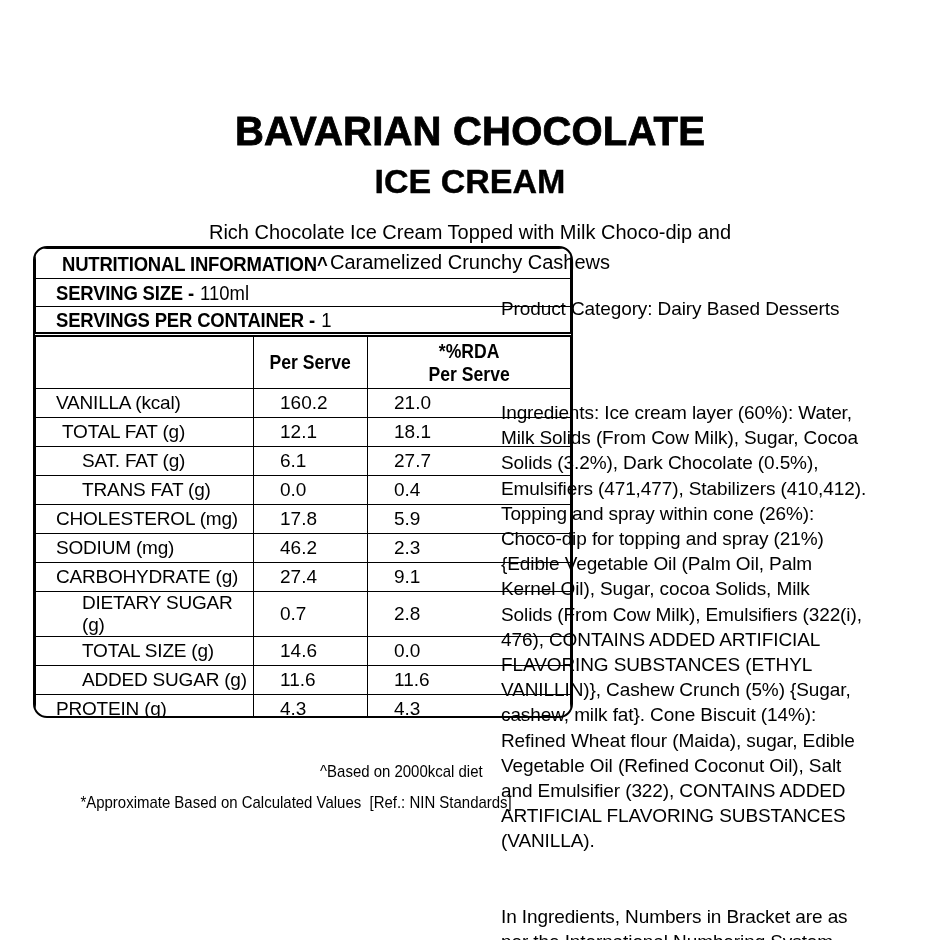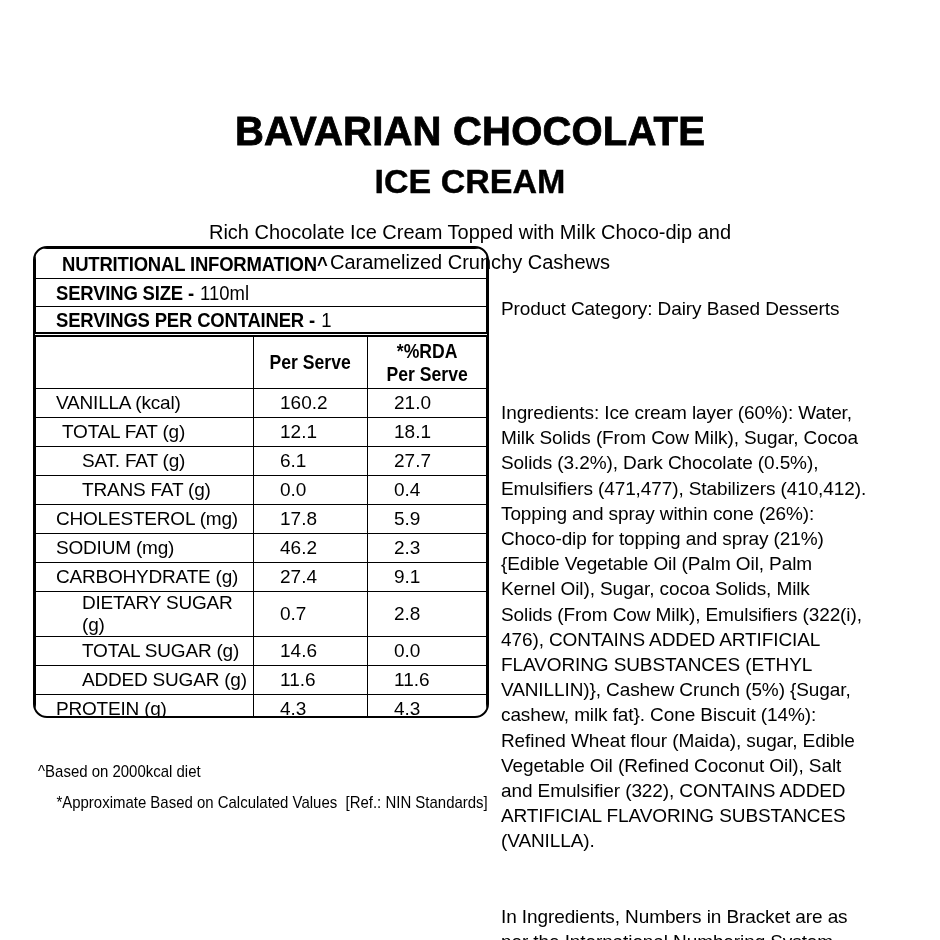--- a/index.html
+++ b/index.html
@@ -13,21 +13,21 @@
   .topblock { position:absolute; top:64px; left:0; width:940px; text-align:center;margin-top:47px; }
   .title {
     font-size:40px; font-weight:bold; line-height:1; margin:0;
     letter-spacing:0.2px; -webkit-text-stroke:0.8px #000;
   }
   .subtitle { font-size:34px; font-weight:bold; line-height:1; margin-top:13px; -webkit-text-stroke:0.4px #000; }
   .desc { font-size:20px; margin-top:19px; line-height:30px; white-space:pre; }
 
   
   .nutri-box {
-    position:absolute; left:33px; top:246px; width:456px; height:472px;
+    position:absolute; left:33px; top:246px; width:540px; height:472px;
     border:2px solid #000; border-radius:14px; overflow:hidden; box-sizing:border-box;
   }
   table.nutri { width:100%; height:100%; border-collapse:collapse; table-layout:fixed; }
   table.nutri td { border:1.5px solid #000; padding:0; vertical-align:middle; }
   tr.rh1 { height:30px; } tr.rh2 { height:28px; } tr.rh3 { height:28px;padding-left:16px; }
   tr.rhead { height:54px; } tr.drow { height:29px; }
   .toprow { padding-left:20px !important; }
   .h1cell { padding-left:26px !important; }
   .sep td { border-bottom:5px double #000 !important; }
 
@@ -36,21 +36,21 @@
   .bhead { font-weight:bold; font-size:21px; letter-spacing:-0.2px; }
   .hval  { font-weight:normal; font-size:21px; margin-left:7px; }
   tr.rhead td { text-align:center; font-weight:bold; font-size:20px; line-height:23px; }
   .lbl { font-size:19px; letter-spacing:-0.2px; }
   .ind0 { padding-left:20px !important; }
   .ind1 { padding-left:26px !important; }
   .ind2 { padding-left:46px !important; }
   .val  { font-size:19px; padding-left:26px !important; }
 
   
-  .fn { position:absolute; left:18px; width:452px; text-align:left; white-space:pre; }
+  .fn { position:absolute; left:42px; width:452px; text-align:right; white-space:pre; }
   #fn1 { top:742px; font-size:17px; }
   #fn2 { top:773px; font-size:17px; }
 
   
   .right {
     position:absolute; left:501px; top:246px; width:438px;
     font-size:19px; line-height:25.2px; letter-spacing:-0.1px; white-space:pre;
   }
   #p-ing  { margin-top:28px; }
   #p-note { margin-top:0; }
@@ -128,21 +128,21 @@
       <td class="lbl ind0">CARBOHYDRATE (g)</td>
       <td class="val">27.4</td>
       <td class="val">9.1</td>
     </tr>
     <tr class="drow">
       <td class="lbl ind2">DIETARY SUGAR (g)</td>
       <td class="val">0.7</td>
       <td class="val">2.8</td>
     </tr>
     <tr class="drow">
-      <td class="lbl ind2">TOTAL SUGAR (g)</td>
+      <td class="lbl ind2">TOTAL SIZE (g)</td>
       <td class="val">14.6</td>
       <td class="val">0.0</td>
     </tr>
     <tr class="drow">
       <td class="lbl ind2">ADDED SUGAR (g)</td>
       <td class="val">11.6</td>
       <td class="val">11.6</td>
     </tr>
     <tr class="drow">
       <td class="lbl ind0">PROTEIN (g)</td>

